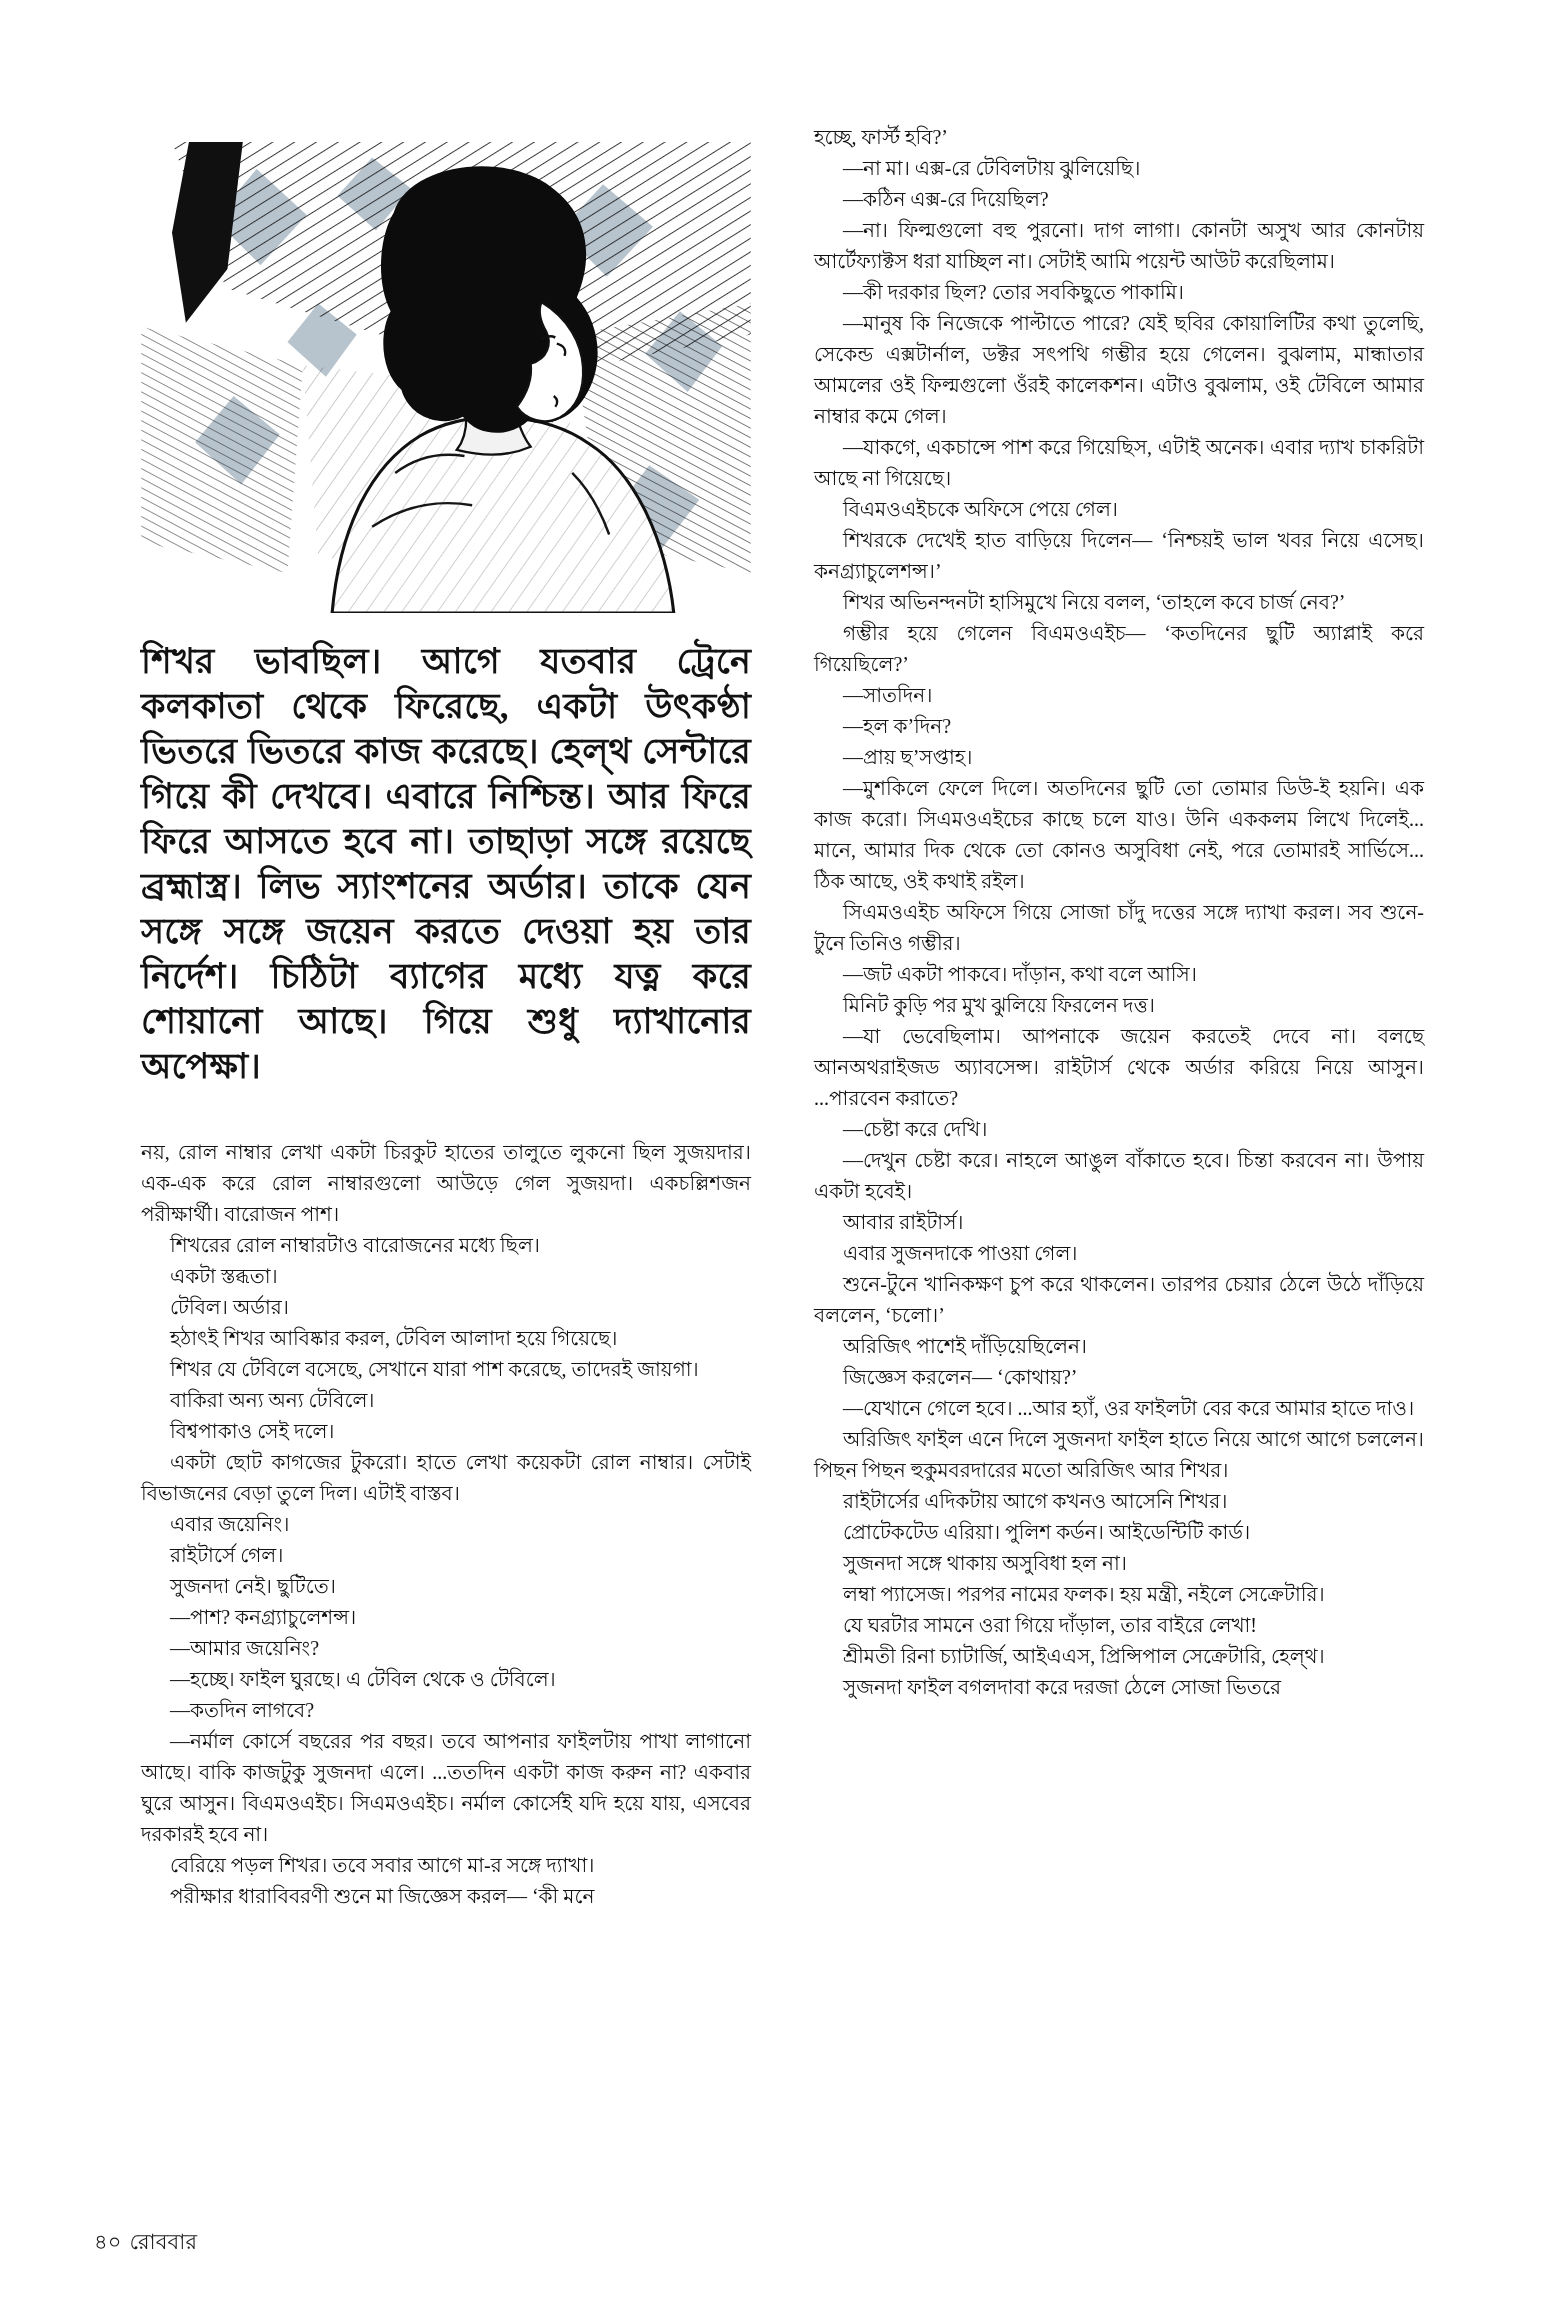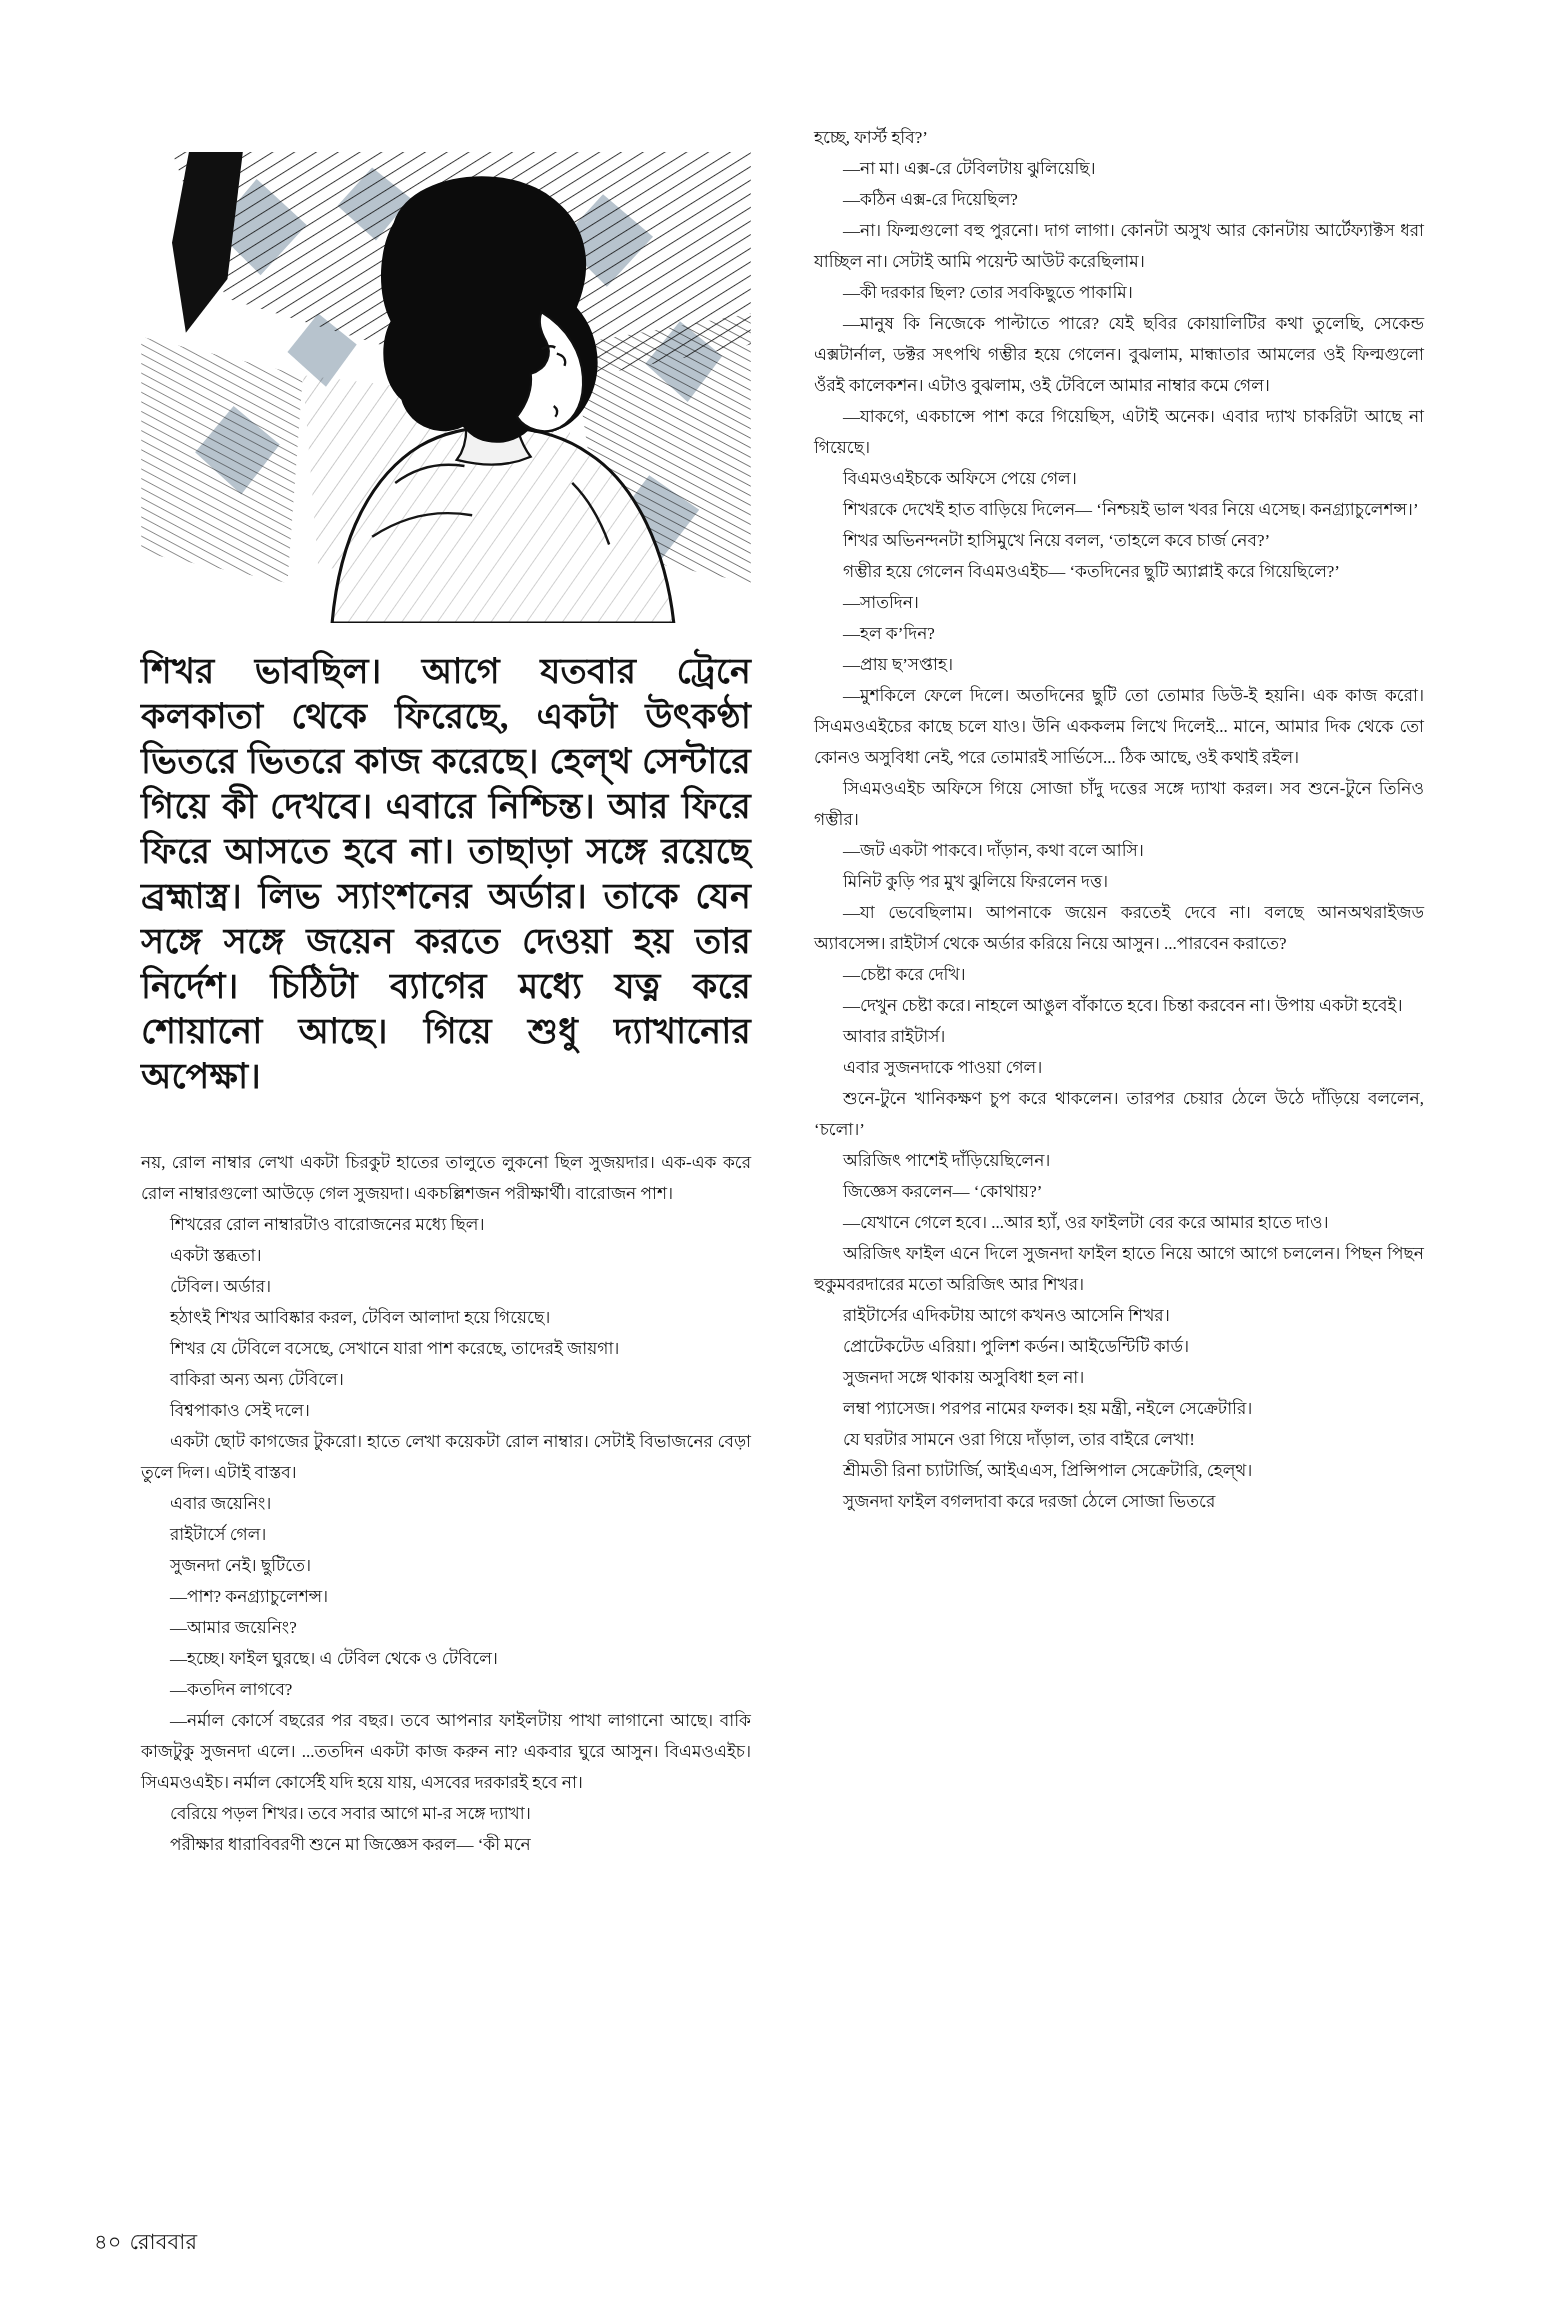--- a/index.html
+++ b/index.html
@@ -10,21 +10,21 @@
     height: 2319px;
     background: #ffffff;
     font-family: "Liberation Serif", "DejaVu Serif", serif;
     color: #121212;
     overflow: hidden;
   }
   .col {
     position: absolute;
     width: 610px;
   }
-  .col-left  { left: 141px; top: 152px; }
+  .col-left  { left: 141px; top: 142px; }
   .col-right { left: 814px; top: 122px; }
 
   .figure-wrap {
     width: 610px;
     height: 471px;
     overflow: hidden;
   }
   .figure-wrap svg { display: block; width: 100%; height: 100%; }
 
   .lead {
@@ -33,21 +33,21 @@
     line-height: 45px;
     font-weight: bold;
     text-align: justify;
     letter-spacing: 0.2px;
   }
 
   .bodytext { margin-top: 48px; }
   .col-right .bodytext { margin-top: 0; }
 
   .para {
-    font-size: 17px;
+    font-size: 20px;
     line-height: 31px;
     text-align: justify;
     text-indent: 29px;
   }
   .para.noindent { text-indent: 0; }
   .para.gap { }
 
   .footer {
     position: absolute;
     left: 94px;

